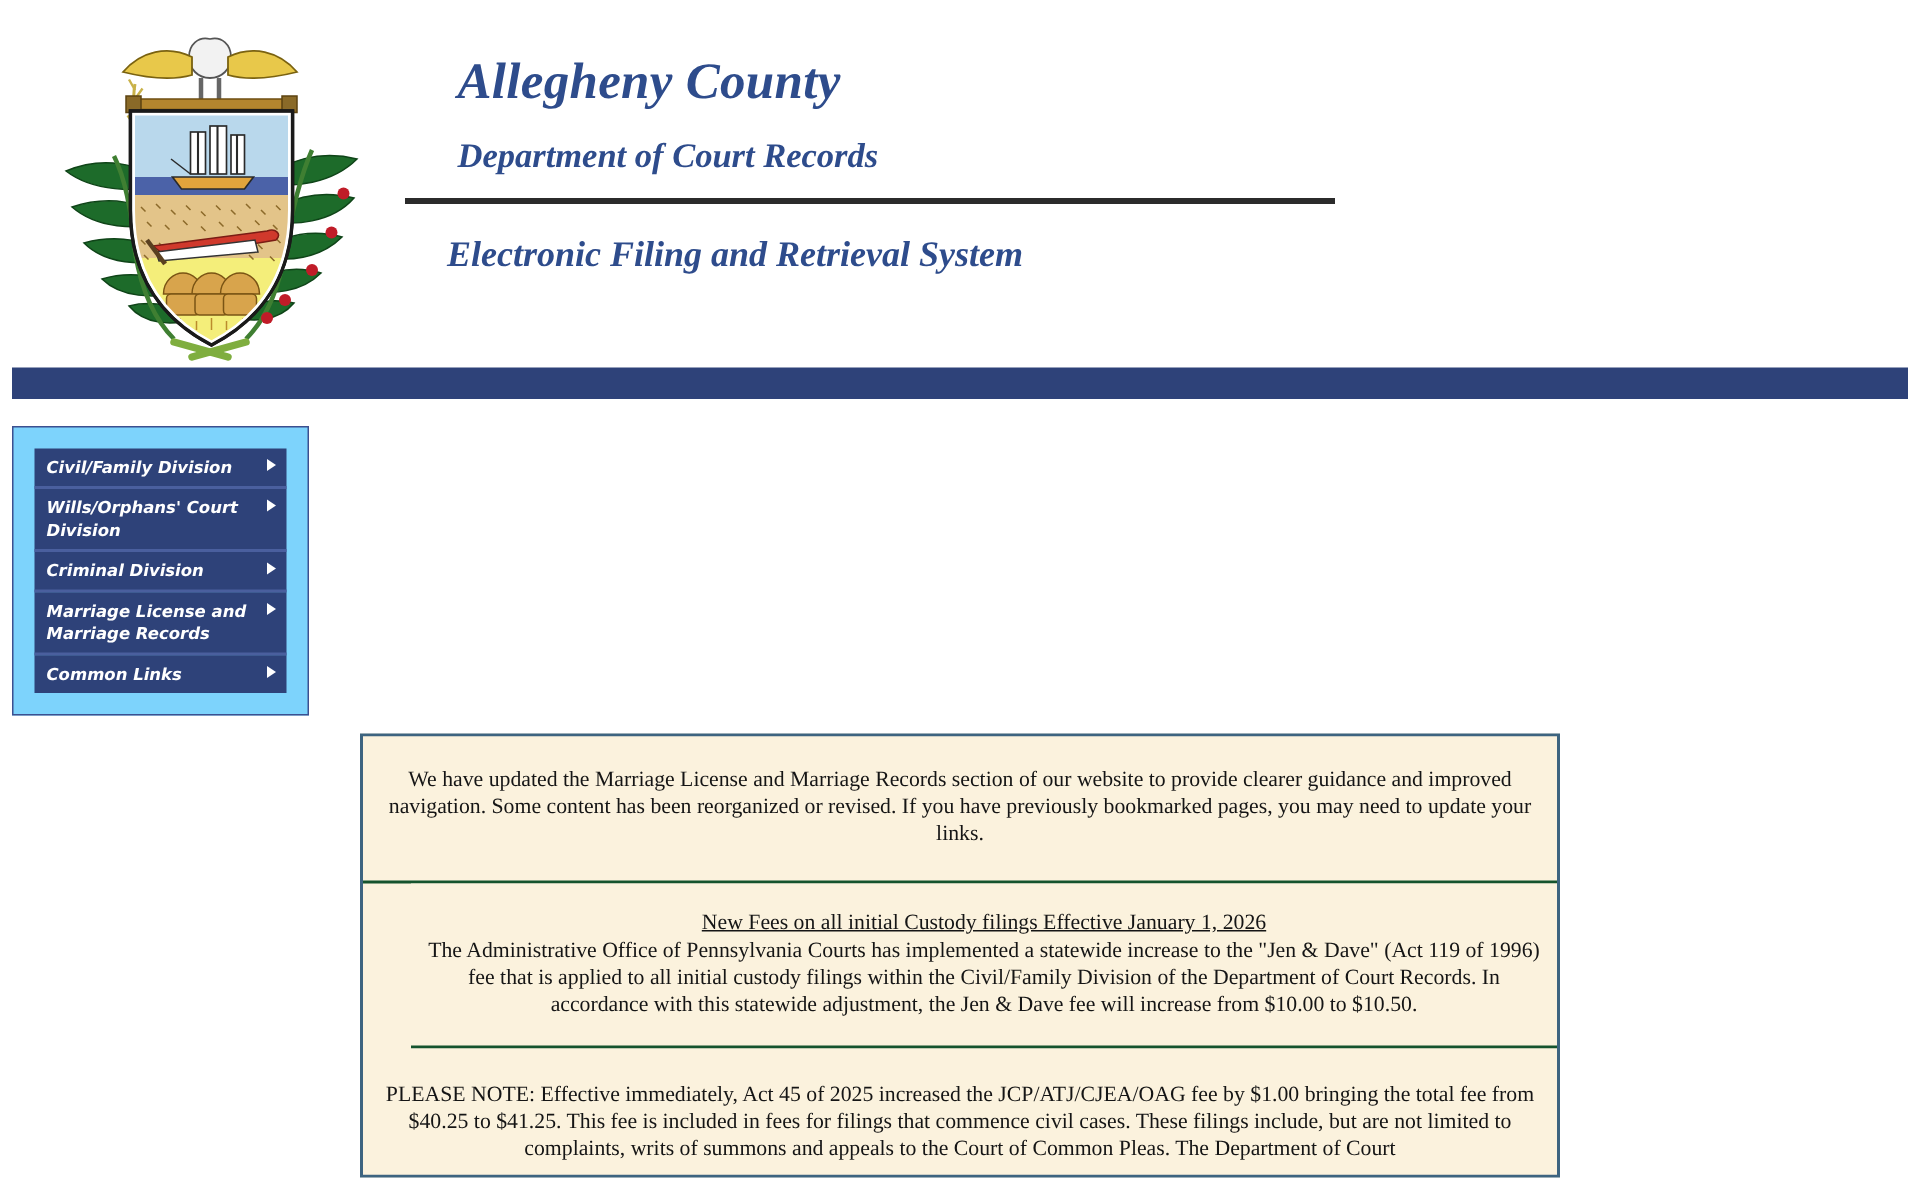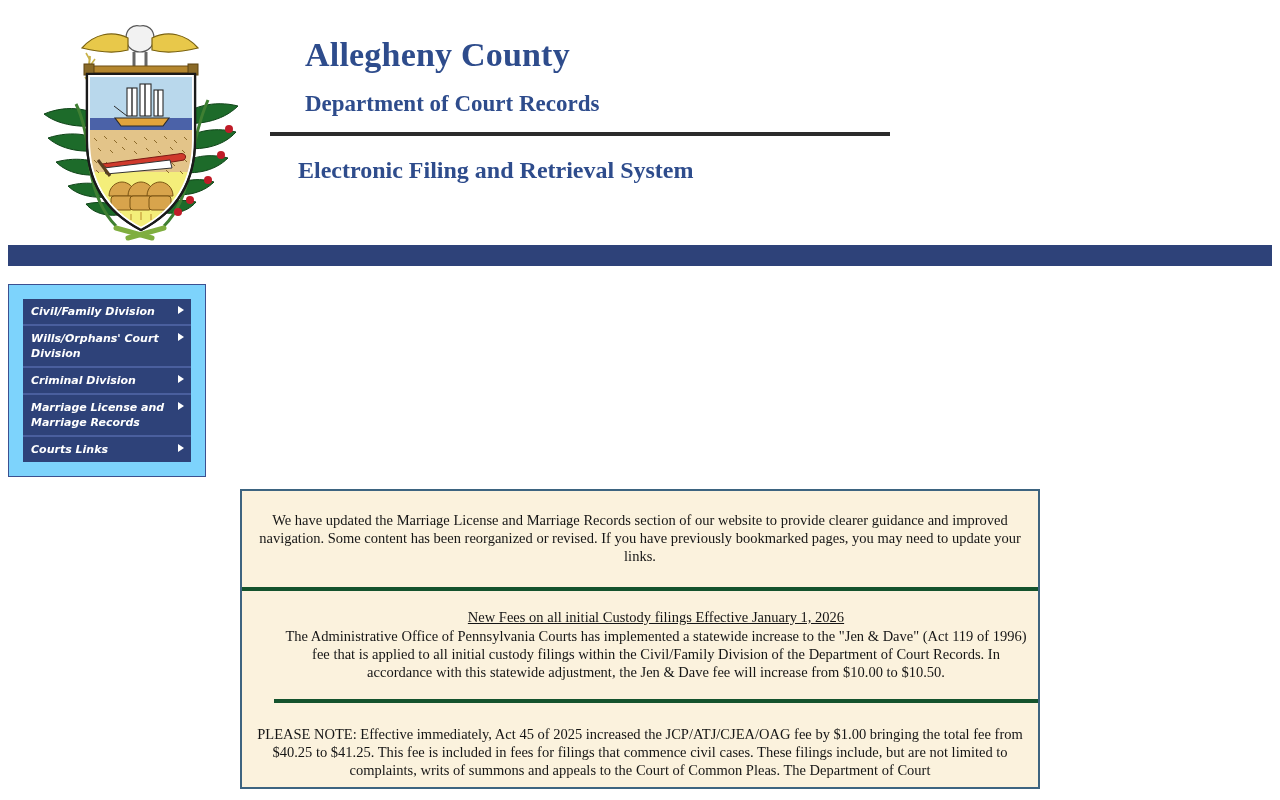--- a/index.html
+++ b/index.html
@@ -14,20 +14,21 @@
     overflow: hidden;
     font-family: "Liberation Serif", serif;
     position: relative;
   }
 
   
   #header {
     position: relative;
     height: 294px;
     width: 1280px;
+    font-style: italic;
   }
   #crest {
     position: absolute;
     left: 32px;
     top: 8px;
     width: 218px;
     height: 234px;
   }
   #crest svg { display: block; }
 
@@ -129,21 +130,21 @@
     position: absolute;
     left: 240px;
     top: 489px;
     width: 800px;
     background: #fbf2dd;
     border: 2px solid #3d6480;
     box-sizing: border-box;
   }
   .notice {
     background: #fbf2dd;
-    border-bottom: 4px solid #14532d;
+    border-bottom: 2px solid #14532d;
     padding: 12px 10px 13px 10px;
     text-align: center;
     box-sizing: border-box;
   }
   .notice:last-child { border-bottom: none; }
   .notice p {
     margin: 0;
     font-family: "Liberation Serif", serif;
     font-size: 14.5px;
     line-height: 18px;
@@ -290,21 +291,21 @@
   </div>
   <div class="nav-item">
     <span class="nav-label">Criminal Division</span>
     <span class="nav-arrow"></span>
   </div>
   <div class="nav-item">
     <span class="nav-label">Marriage License and Marriage Records</span>
     <span class="nav-arrow"></span>
   </div>
   <div class="nav-item">
-    <span class="nav-label">Courts Links</span>
+    <span class="nav-label">Common Links</span>
     <span class="nav-arrow"></span>
   </div>
 </nav>
 
 <section id="notices">
   <div class="notice notice-1">
     <p>We have updated the Marriage License and Marriage Records section of our website to provide clearer guidance and improved navigation. Some content has been reorganized or revised. If you have previously bookmarked pages, you may need to update your links.</p>
   </div>
   <div class="notice notice-2">
     <p>

